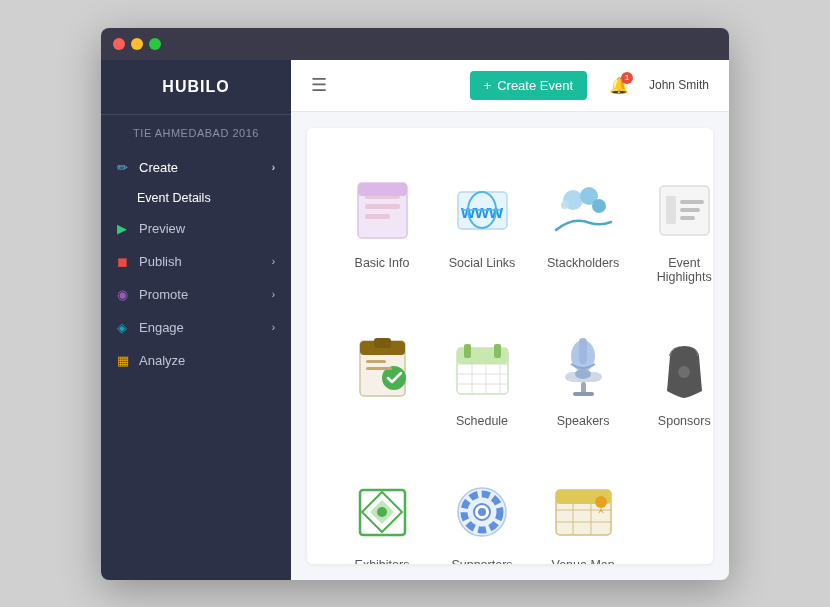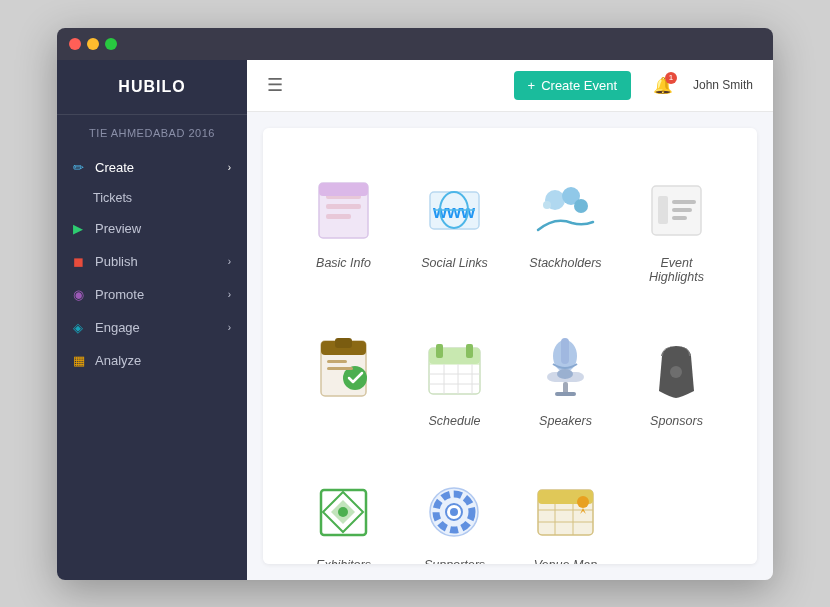--- a/index.html
+++ b/index.html
@@ -5,21 +5,21 @@
     * { box-sizing: border-box; margin: 0; padding: 0; }
     body {
       background: #d0d0d0;
       display: flex;
       align-items: center;
       justify-content: center;
       min-height: 100vh;
       font-family: -apple-system, BlinkMacSystemFont, 'Segoe UI', sans-serif;
     }
     .browser-window {
-      width: 716px;
+      width: 628px;
       border-radius: 8px;
       overflow: hidden;
       box-shadow: 0 10px 40px rgba(0,0,0,0.3);
     }
     .browser-titlebar {
       background: #3a3a4a;
       height: 32px;
       display: flex;
       align-items: center;
       padding: 0 12px;
@@ -181,21 +181,20 @@
       width: 70px; height: 70px;
       margin-bottom: 10px;
       display: flex;
       align-items: center;
       justify-content: center;
     }
     .grid-label {
       font-size: 12.5px;
       color: #555;
       text-align: center;
-      font-style: italic;
     }
     
     svg { display: block; }
   </style>
 </head>
 <body>
 
 <div class="browser-window">
 
   <div class="browser-titlebar">
@@ -208,22 +207,22 @@
 
     <div class="sidebar">
       <div class="sidebar-logo">HUBILO</div>
       <div class="event-name">TIE AHMEDABAD 2016</div>
 
       <div class="nav-item active">
         <span class="nav-icon ic-pencil">✏</span>
         <span>Create</span>
         <span class="arrow">›</span>
       </div>
-      <div class="nav-sub-item">
-        <span>Tickets</span>
+      <div class="nav-sub-item active">
+        <span>Event Details</span>
       </div>
 
       <div class="nav-item">
         <span class="nav-icon ic-preview">▶</span>
         <span>Preview</span>
       </div>
       <div class="nav-item">
         <span class="nav-icon ic-publish">◼</span>
         <span>Publish</span>
         <span class="arrow">›</span>

